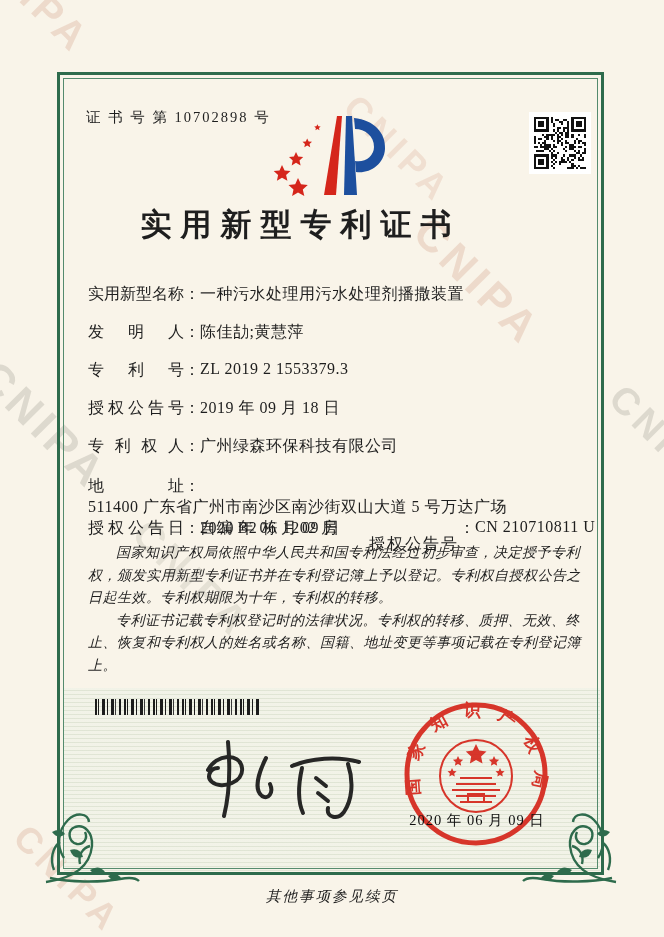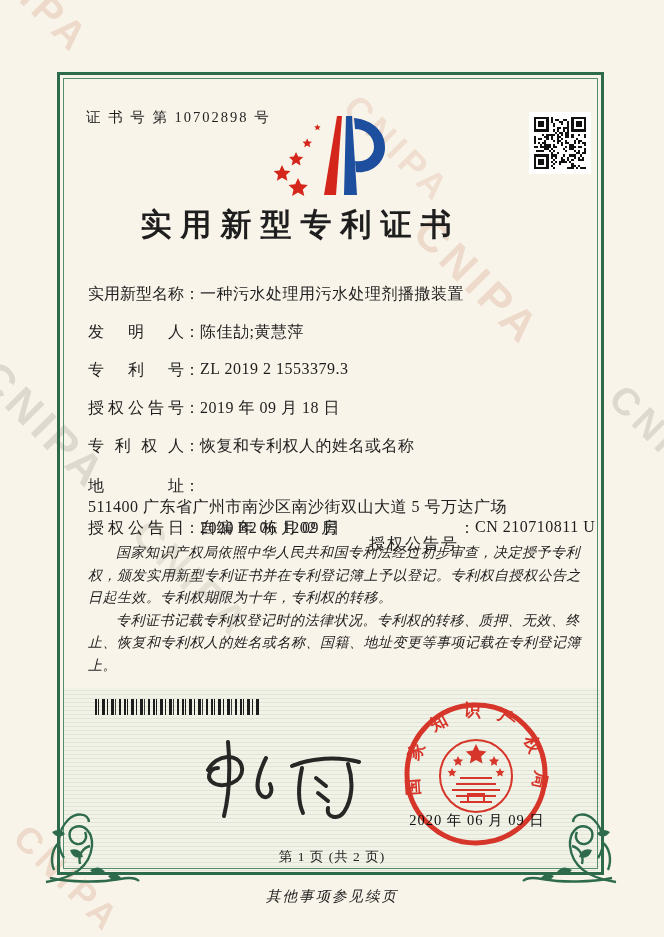--- a/index.html
+++ b/index.html
@@ -290,21 +290,21 @@
       <div class="row r1">
         <span class="lab">发明人</span><span class="colon">：</span><span class="val">陈佳劼;黄慧萍</span>
       </div>
       <div class="row r2">
         <span class="lab">专利号</span><span class="colon">：</span><span class="val">ZL 2019 2 1553379.3</span>
       </div>
       <div class="row r3">
         <span class="lab">授权公告号</span><span class="colon">：</span><span class="val">2019 年 09 月 18 日</span>
       </div>
       <div class="row r4">
-        <span class="lab">专利权人</span><span class="colon">：</span><span class="val">恢复和专利权人的姓名或名称</span>
+        <span class="lab">专利权人</span><span class="colon">：</span><span class="val">广州绿森环保科技有限公司</span>
       </div>
       <div class="row r5" style="white-space:normal;width:497px;">
         <span class="lab">地址</span><span class="colon">：</span><span class="val">511400 广东省广州市南沙区南沙街双山大道 5 号万达广场</span>
         <span class="val2">自编 B2 栋 1202 房</span>
       </div>
       <div class="row r6" style="width:497px;">
         <span class="lab">授权公告日</span><span class="colon">：</span><span class="val">2020 年 06 月 09 日</span>
         <span class="grp2">
           <span class="lab2">授权公告号</span><span class="colon">：</span><span class="val">CN 210710811 U</span>
         </span>
@@ -380,16 +380,15 @@
         <path d="M40,78 C38,70 42,62 50,60"></path>
       </g>
       <g fill="#2e6b4c">
         <path d="M30,64 q10,-3 13,7 q-10,3 -13,-7"></path>
         <path d="M50,84 q9,-6 15,2 q-8,7 -15,-2"></path>
         <path d="M12,46 q8,-5 13,2 q-7,6 -13,-2"></path>
         <path d="M68,90 q8,-5 13,2 q-7,6 -13,-2"></path>
       </g>
     </svg>
 
-    <div class="pagenum">第 1 页 (共 2 页)</div>
     <div class="note">其他事项参见续页</div>
   </div>
 </div>
 
 </body></html>

